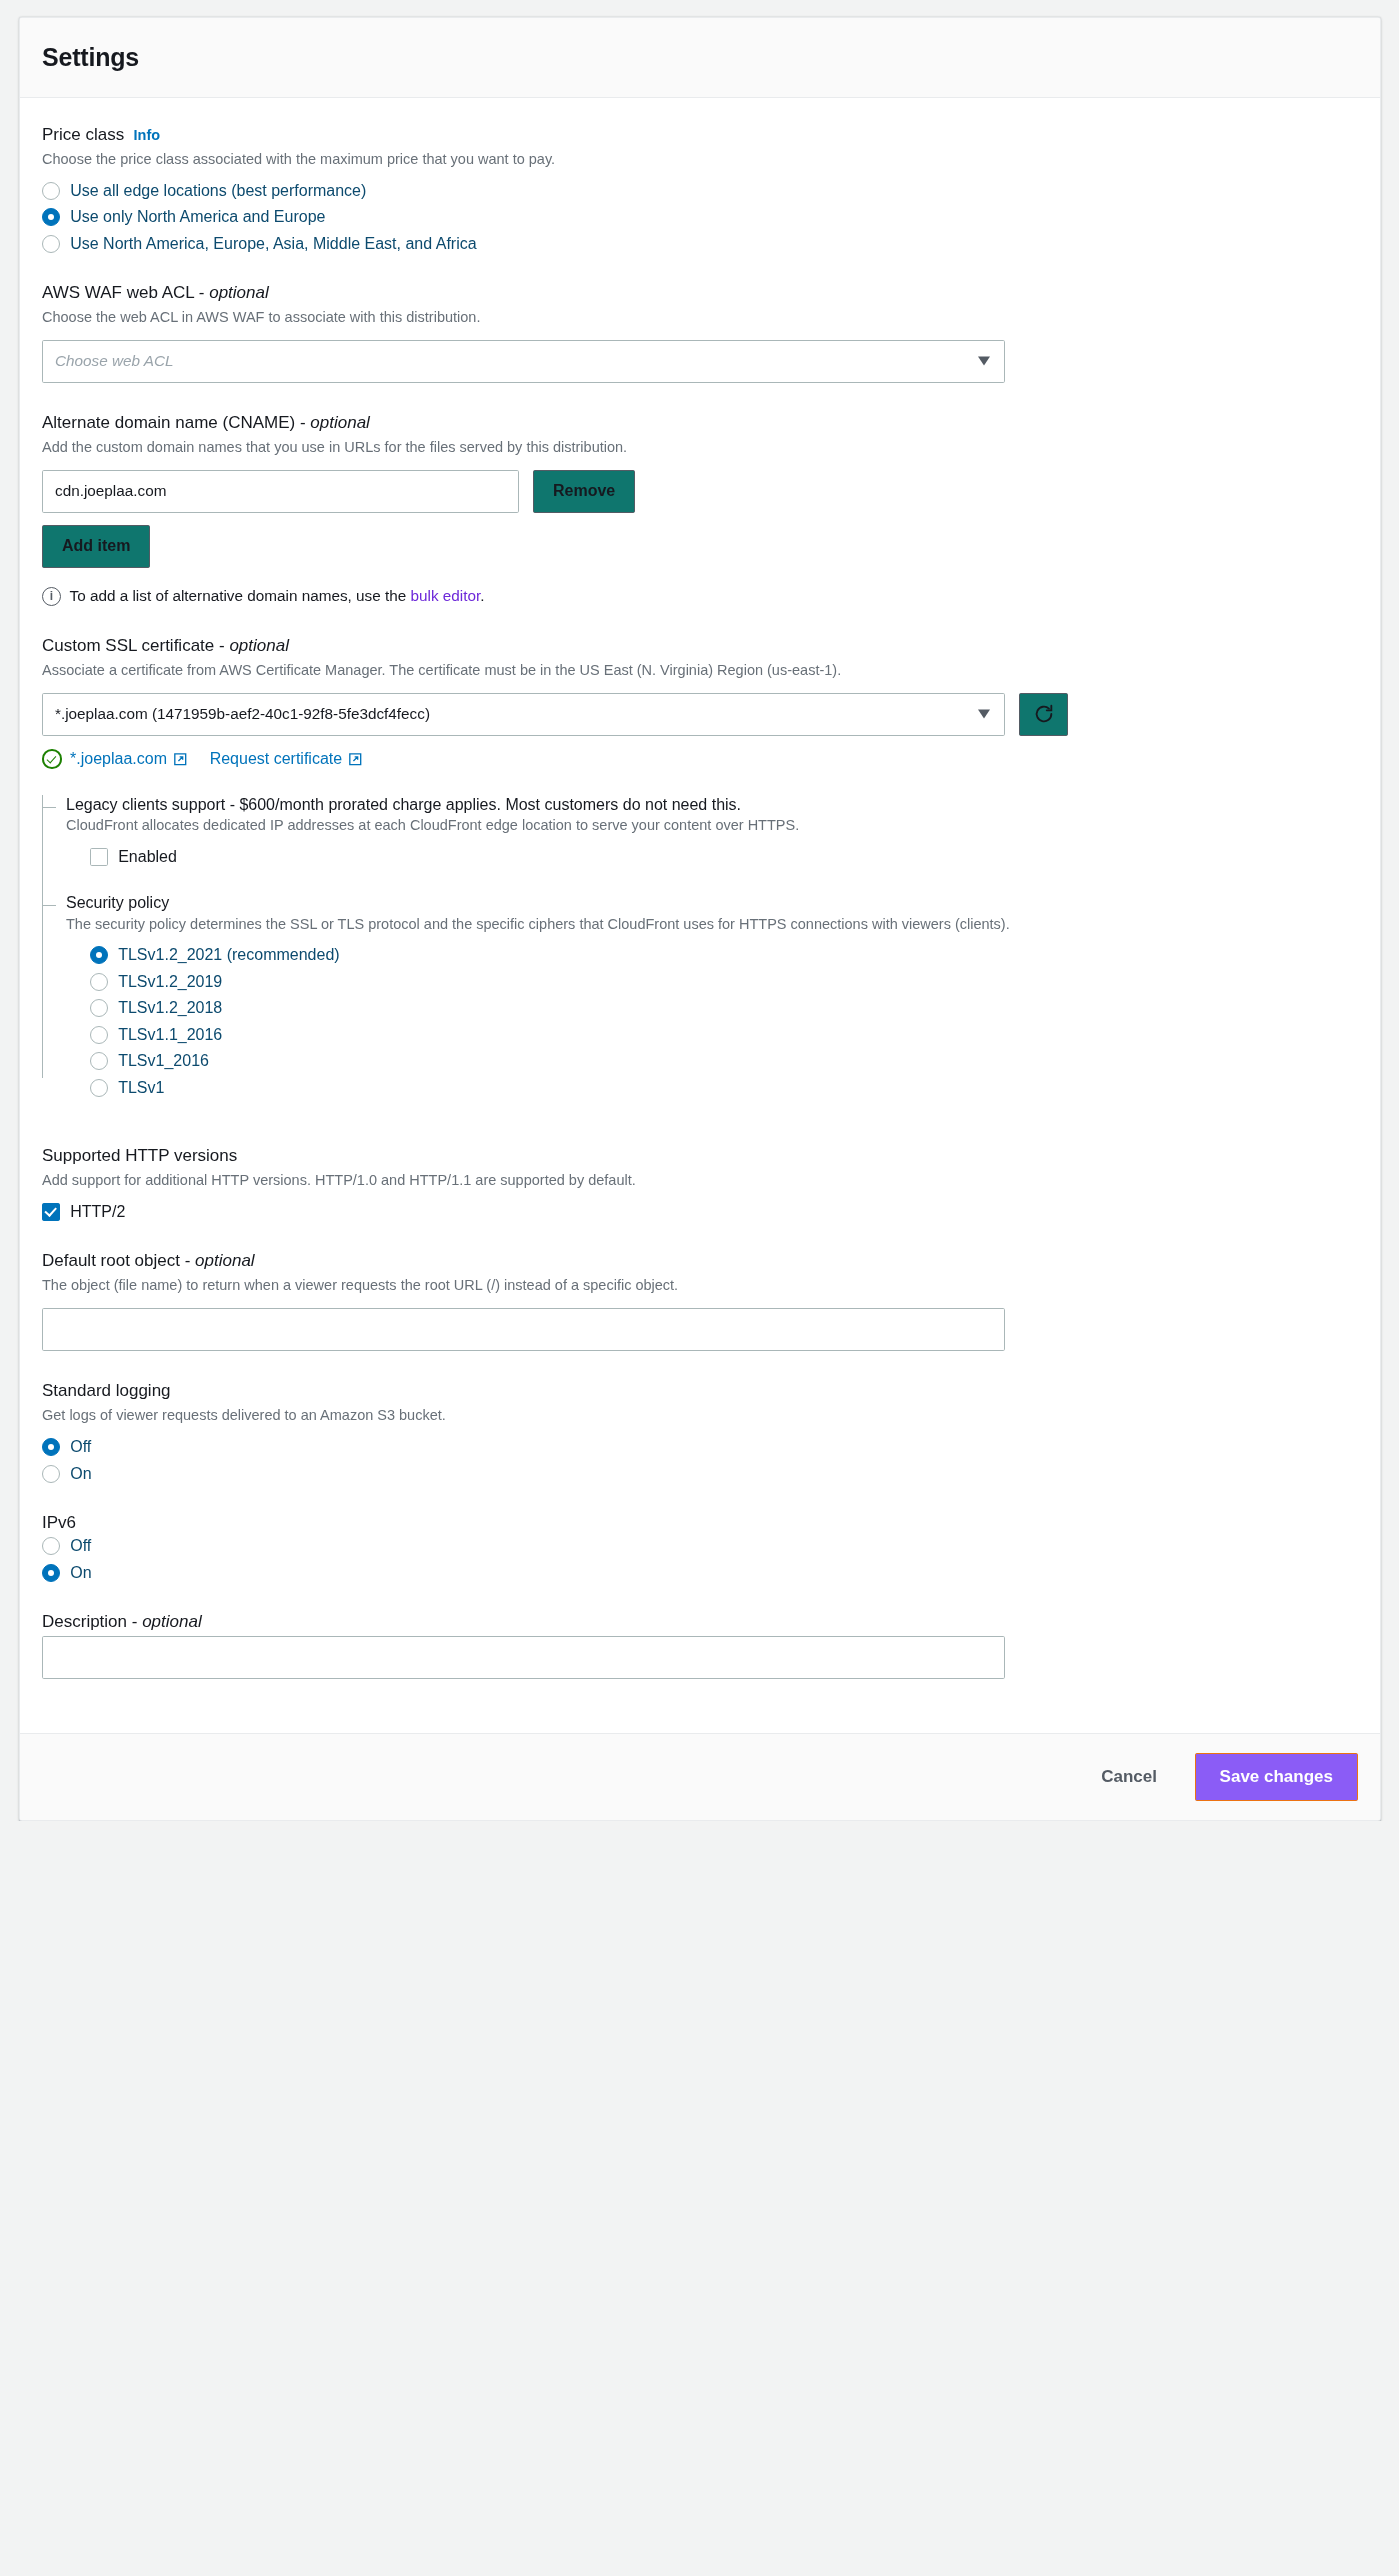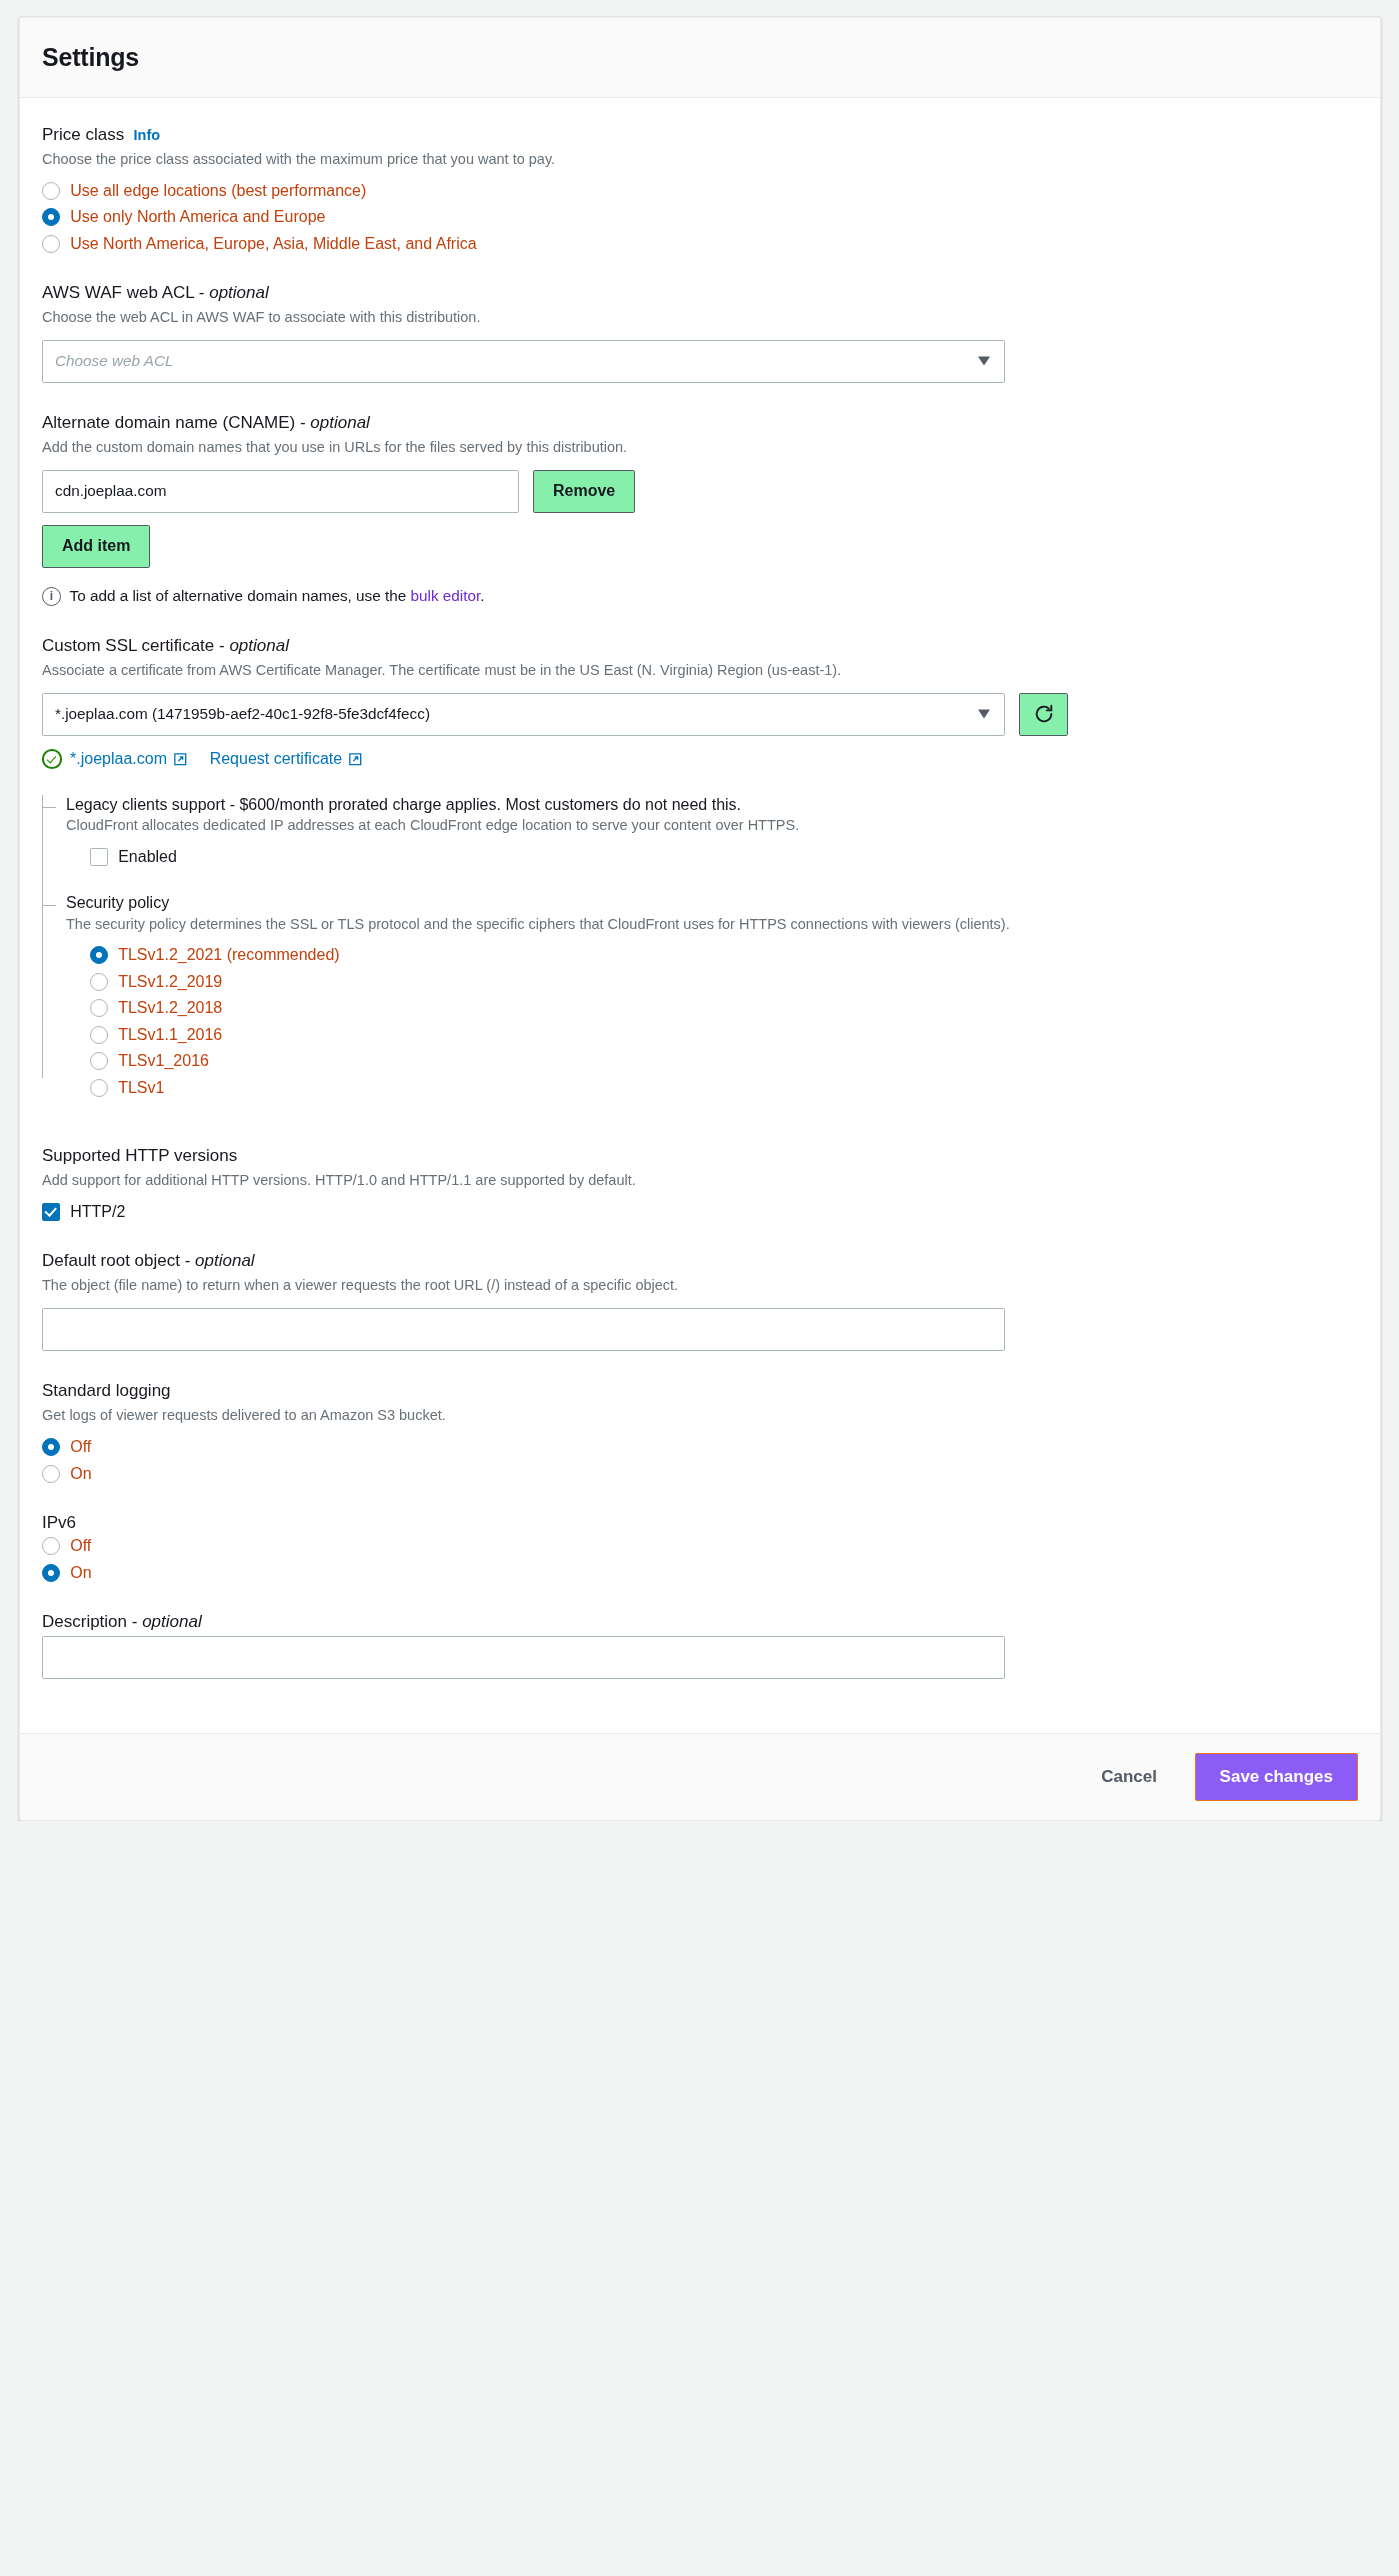--- a/index.html
+++ b/index.html
@@ -91,21 +91,21 @@
   }
   .radio.checked::after {
     content: "";
     position: absolute;
     top: 50%; left: 50%;
     width: 6px; height: 6px;
     margin: -3px 0 0 -3px;
     border-radius: 50%;
     background: #fff;
   }
-  .radio-label { font-size: 16px; color: #c2410c; }
+  .radio-label { font-size: 16px; color: #0c4a6e; }
 
   
   .check-row {
     display: flex;
     align-items: center;
     gap: 10.2px;
     cursor: pointer;
   }
   .checkbox {
     width: 18px; height: 18px;
@@ -158,21 +158,21 @@
     border-top: 9.4px solid #545b64;
   }
 
   .row-inline { display: flex; align-items: center; gap: 14px; }
 
   .btn {
     height: 43px;
     padding: 0 19px;
     border: 0.9px solid #545b64;
     border-radius: 1.7px;
-    background: #86efac;
+    background: #0f766e;
     color: #16191f;
     font-size: 16px;
     font-weight: bold;
     font-family: "Liberation Sans", sans-serif;
     cursor: pointer;
     display: inline-flex;
     align-items: center;
     justify-content: center;
     white-space: nowrap;
   }

